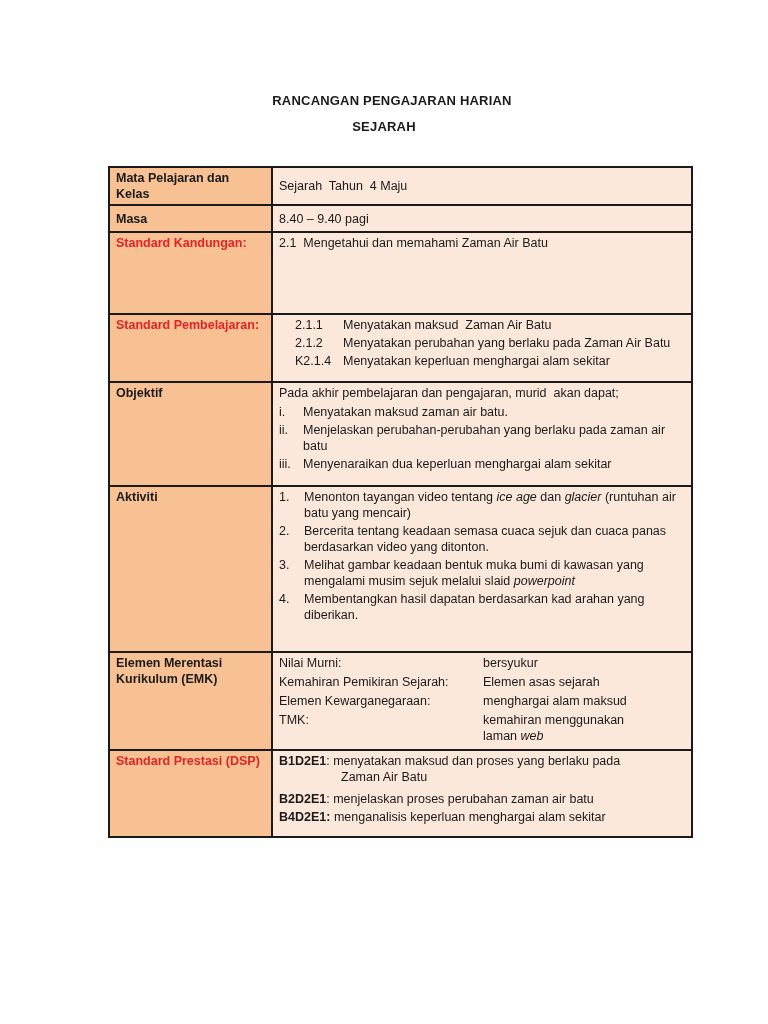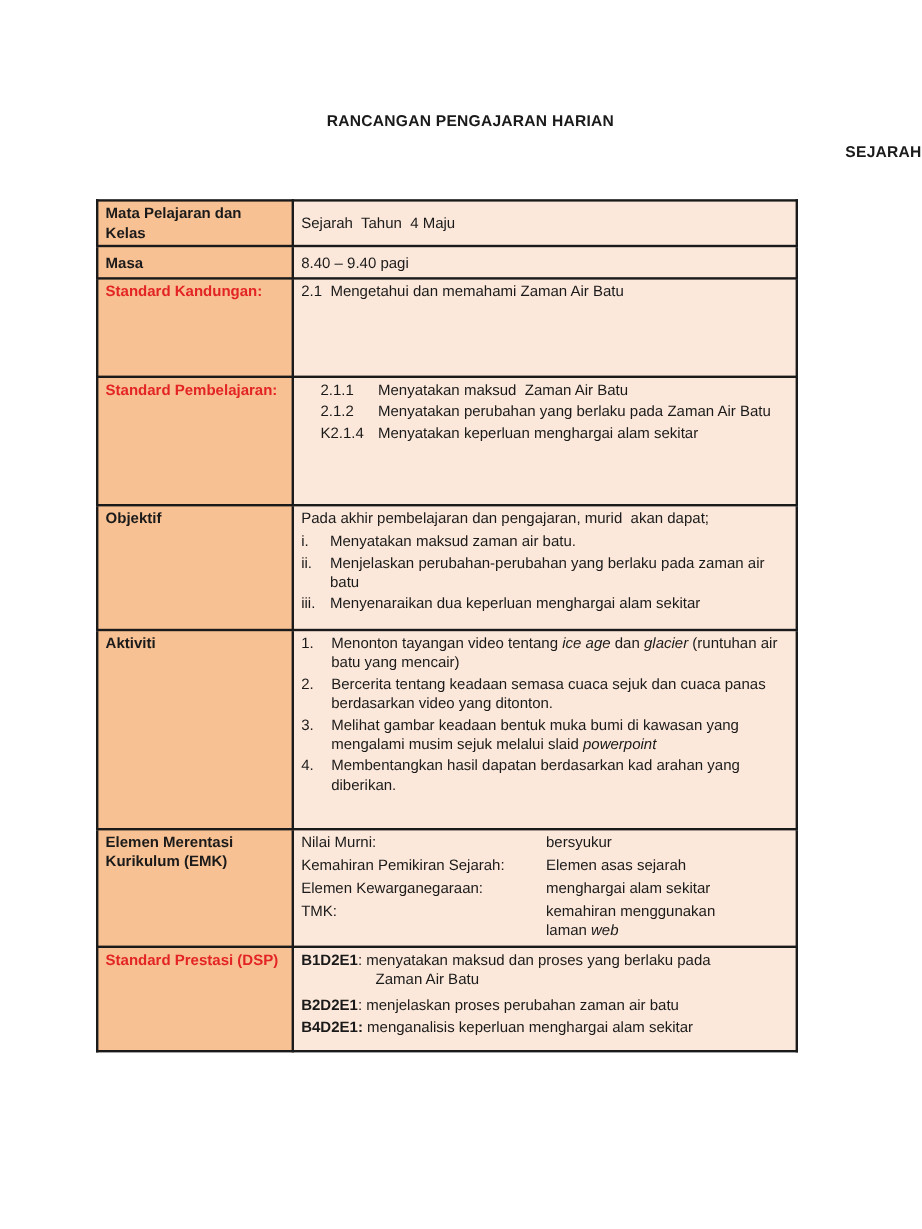--- a/index.html
+++ b/index.html
@@ -6,23 +6,23 @@
   body {
     width: 768px; height: 1024px; background: #ffffff;
     font-family: "Liberation Sans", sans-serif; color: #1a1a1a;
     position: relative; overflow: hidden;
   }
   .title {
     position: absolute; left: 0; width: 768px; text-align: center;
     font-weight: bold; font-size: 13px; letter-spacing: 0.2px;
   }
   #t1 { top: 93px; left: 8px; }
-  #t2 { top: 119px; left: 0px; text-align: right; }
+  #t2 { top: 119px; left: 0px; }
   table.rph {
-    position: absolute; left: 80px; top: 166px; width: 585px;
+    position: absolute; left: 108px; top: 166px; width: 585px;
     border-collapse: collapse; table-layout: fixed;
     font-size: 12.5px; line-height: 16px;
   }
   table.rph td {
     border: 2px solid #1a1a1a; vertical-align: top; padding: 2px 5px 2px 6px;
   }
   td.lbl { width: 150px; background: #f8c193; font-weight: bold; }
   td.lbl.red { color: #e32424; }
   td.val { background: #fce8da; }
   .item { display: flex; margin-bottom: 2px; }
@@ -48,21 +48,21 @@
     <td class="val" style="vertical-align:middle"><span style="white-space:pre">Sejarah  Tahun  4 Maju</span></td>
   </tr>
   <tr style="height:27px">
     <td class="lbl" style="vertical-align:middle">Masa</td>
     <td class="val" style="vertical-align:middle">8.40 – 9.40 pagi</td>
   </tr>
   <tr style="height:82px">
     <td class="lbl red">Standard Kandungan:</td>
     <td class="val"><span style="white-space:pre">2.1  Mengetahui dan memahami Zaman Air Batu</span></td>
   </tr>
-  <tr style="height:107px">
+  <tr style="height:68px">
     <td class="lbl red">Standard Pembelajaran:</td>
     <td class="val">
       <div class="item">
             <span class="num">2.1.1</span>
             <span style="white-space:pre">Menyatakan maksud  Zaman Air Batu</span>
           </div>
       <div class="item">
             <span class="num">2.1.2</span>
             <span>Menyatakan perubahan yang berlaku pada Zaman Air Batu</span>
           </div>
@@ -117,21 +117,21 @@
       <div class="emk">
             <span class="k">Nilai Murni:</span>
             <span>bersyukur</span>
           </div>
       <div class="emk">
             <span class="k">Kemahiran Pemikiran Sejarah:</span>
             <span>Elemen asas sejarah</span>
           </div>
       <div class="emk">
             <span class="k">Elemen Kewarganegaraan:</span>
-            <span>menghargai alam sekitar</span>
+            <span>menghargai alam maksud</span>
           </div>
       <div class="emk">
             <span class="k">TMK:</span>
             <span><span>kemahiran menggunakan</span><br><span>laman </span><i>web</i></span>
           </div>
     </td>
   </tr>
   <tr style="height:87px">
     <td class="lbl red">Standard Prestasi (DSP)</td>
     <td class="val">

